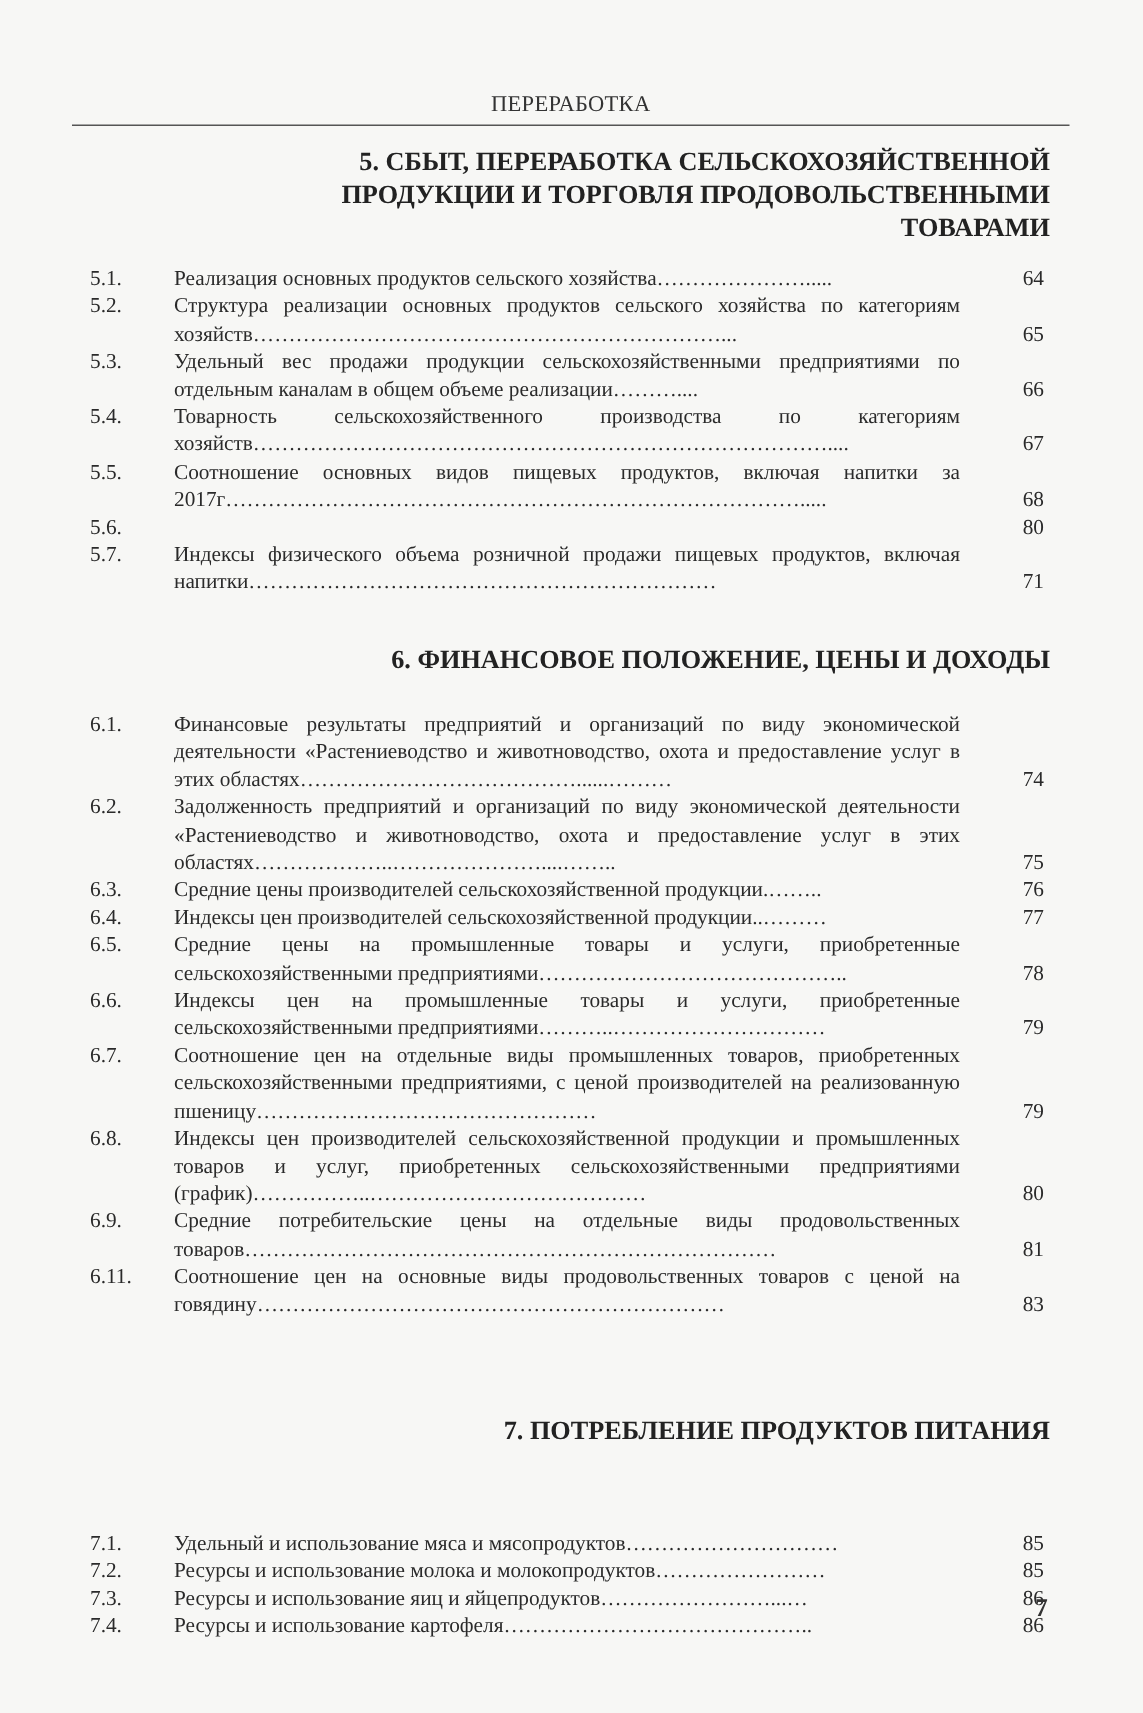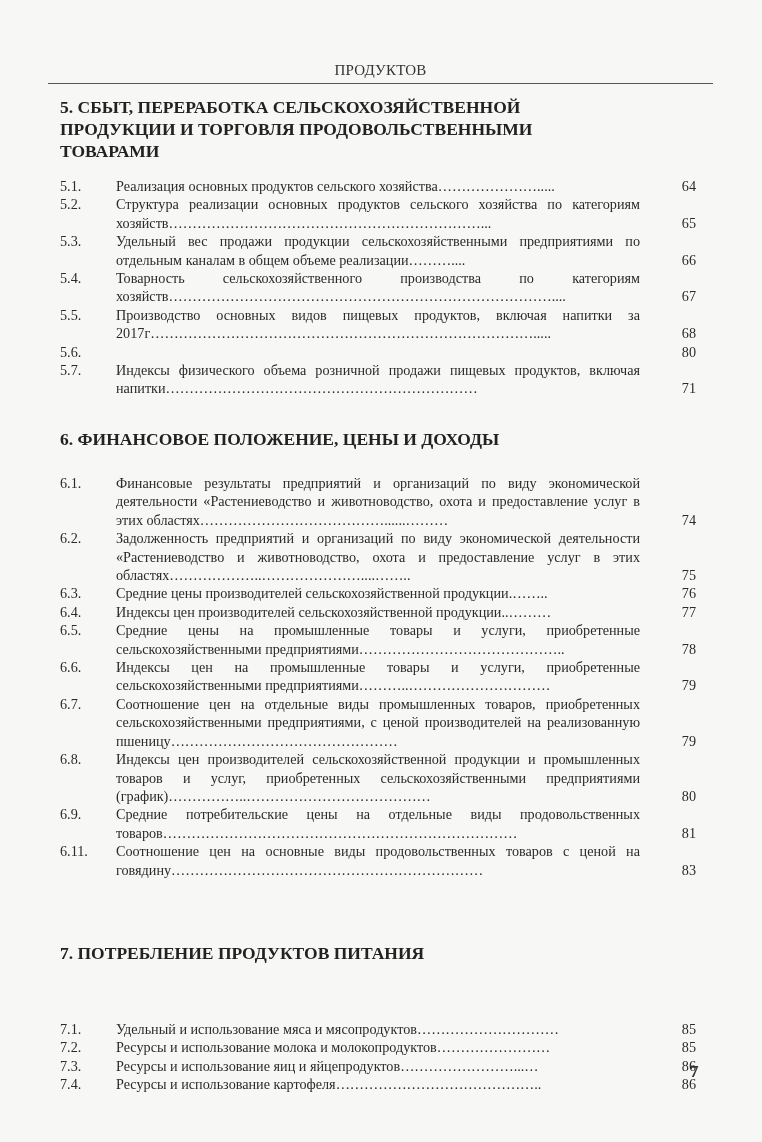--- a/index.html
+++ b/index.html
@@ -14,38 +14,38 @@
     position:absolute; left:48px; top:62px; width:665px;
     text-align:center; font-size:15px; letter-spacing:0.2px;
     color:#333;
   }
   .header-rule {
     position:absolute; left:48px; top:83px; width:665px; height:1px;
     background:#555;
   }
   .section-title {
     position:absolute; left:60px; width:640px;
-    text-align:left; font-weight:bold; font-size:17.5px; line-height:22px;
+    text-align:right; font-weight:bold; font-size:17.5px; line-height:22px;
     color:#222;
   }
   .toc {
     position:absolute; left:60px; width:640px; font-size:14.2px; line-height:18.4px;
   }
   .entry { position:relative; display:flex; }
   .entry .num { width:56px; flex:none; }
   .entry .text { width:524px; flex:none; text-align:justify; }
   .entry .page { position:absolute; right:4px; bottom:0; }
   .page-number {
     position:absolute; left:690px; top:1062px; font-size:17px; font-weight:bold; color:#333;
   }
 </style>
 </head>
 <body>
 
-<div class="page-header">ПРОДУКТОВ</div>
+<div class="page-header">ПЕРЕРАБОТКА</div>
 <div class="header-rule"></div>
 
 <div class="section-title" style="top:96px;">
   <div>5. СБЫТ, ПЕРЕРАБОТКА СЕЛЬСКОХОЗЯЙСТВЕННОЙ</div>
   <div>ПРОДУКЦИИ И ТОРГОВЛЯ ПРОДОВОЛЬСТВЕННЫМИ</div>
   <div>ТОВАРАМИ</div>
 </div>
 
 <div class="toc" style="top:177px;">
   <div class="entry">
@@ -63,21 +63,21 @@
       <span class="text">Удельный вес продажи продукции сельскохозяйственными предприятиями по отдельным каналам в общем объеме реализации………....</span>
       <span class="page">66</span>
     </div>
   <div class="entry">
       <span class="num">5.4.</span>
       <span class="text">Товарность сельскохозяйственного производства по категориям хозяйств………………………………………………………………………....</span>
       <span class="page">67</span>
     </div>
   <div class="entry">
       <span class="num">5.5.</span>
-      <span class="text">Производство основных видов пищевых продуктов, включая напитки за 2017г……………………………………………………………………….....</span>
+      <span class="text">Соотношение основных видов пищевых продуктов, включая напитки за 2017г……………………………………………………………………….....</span>
       <span class="page">68</span>
     </div>
   <div class="entry">
       <span class="num">5.6.</span>
       <span class="page">80</span>
     </div>
   <div class="entry">
       <span class="num">5.7.</span>
       <span class="text">Индексы физического объема розничной продажи пищевых продуктов, включая напитки…………………………………………………………</span>
       <span class="page">71</span>

